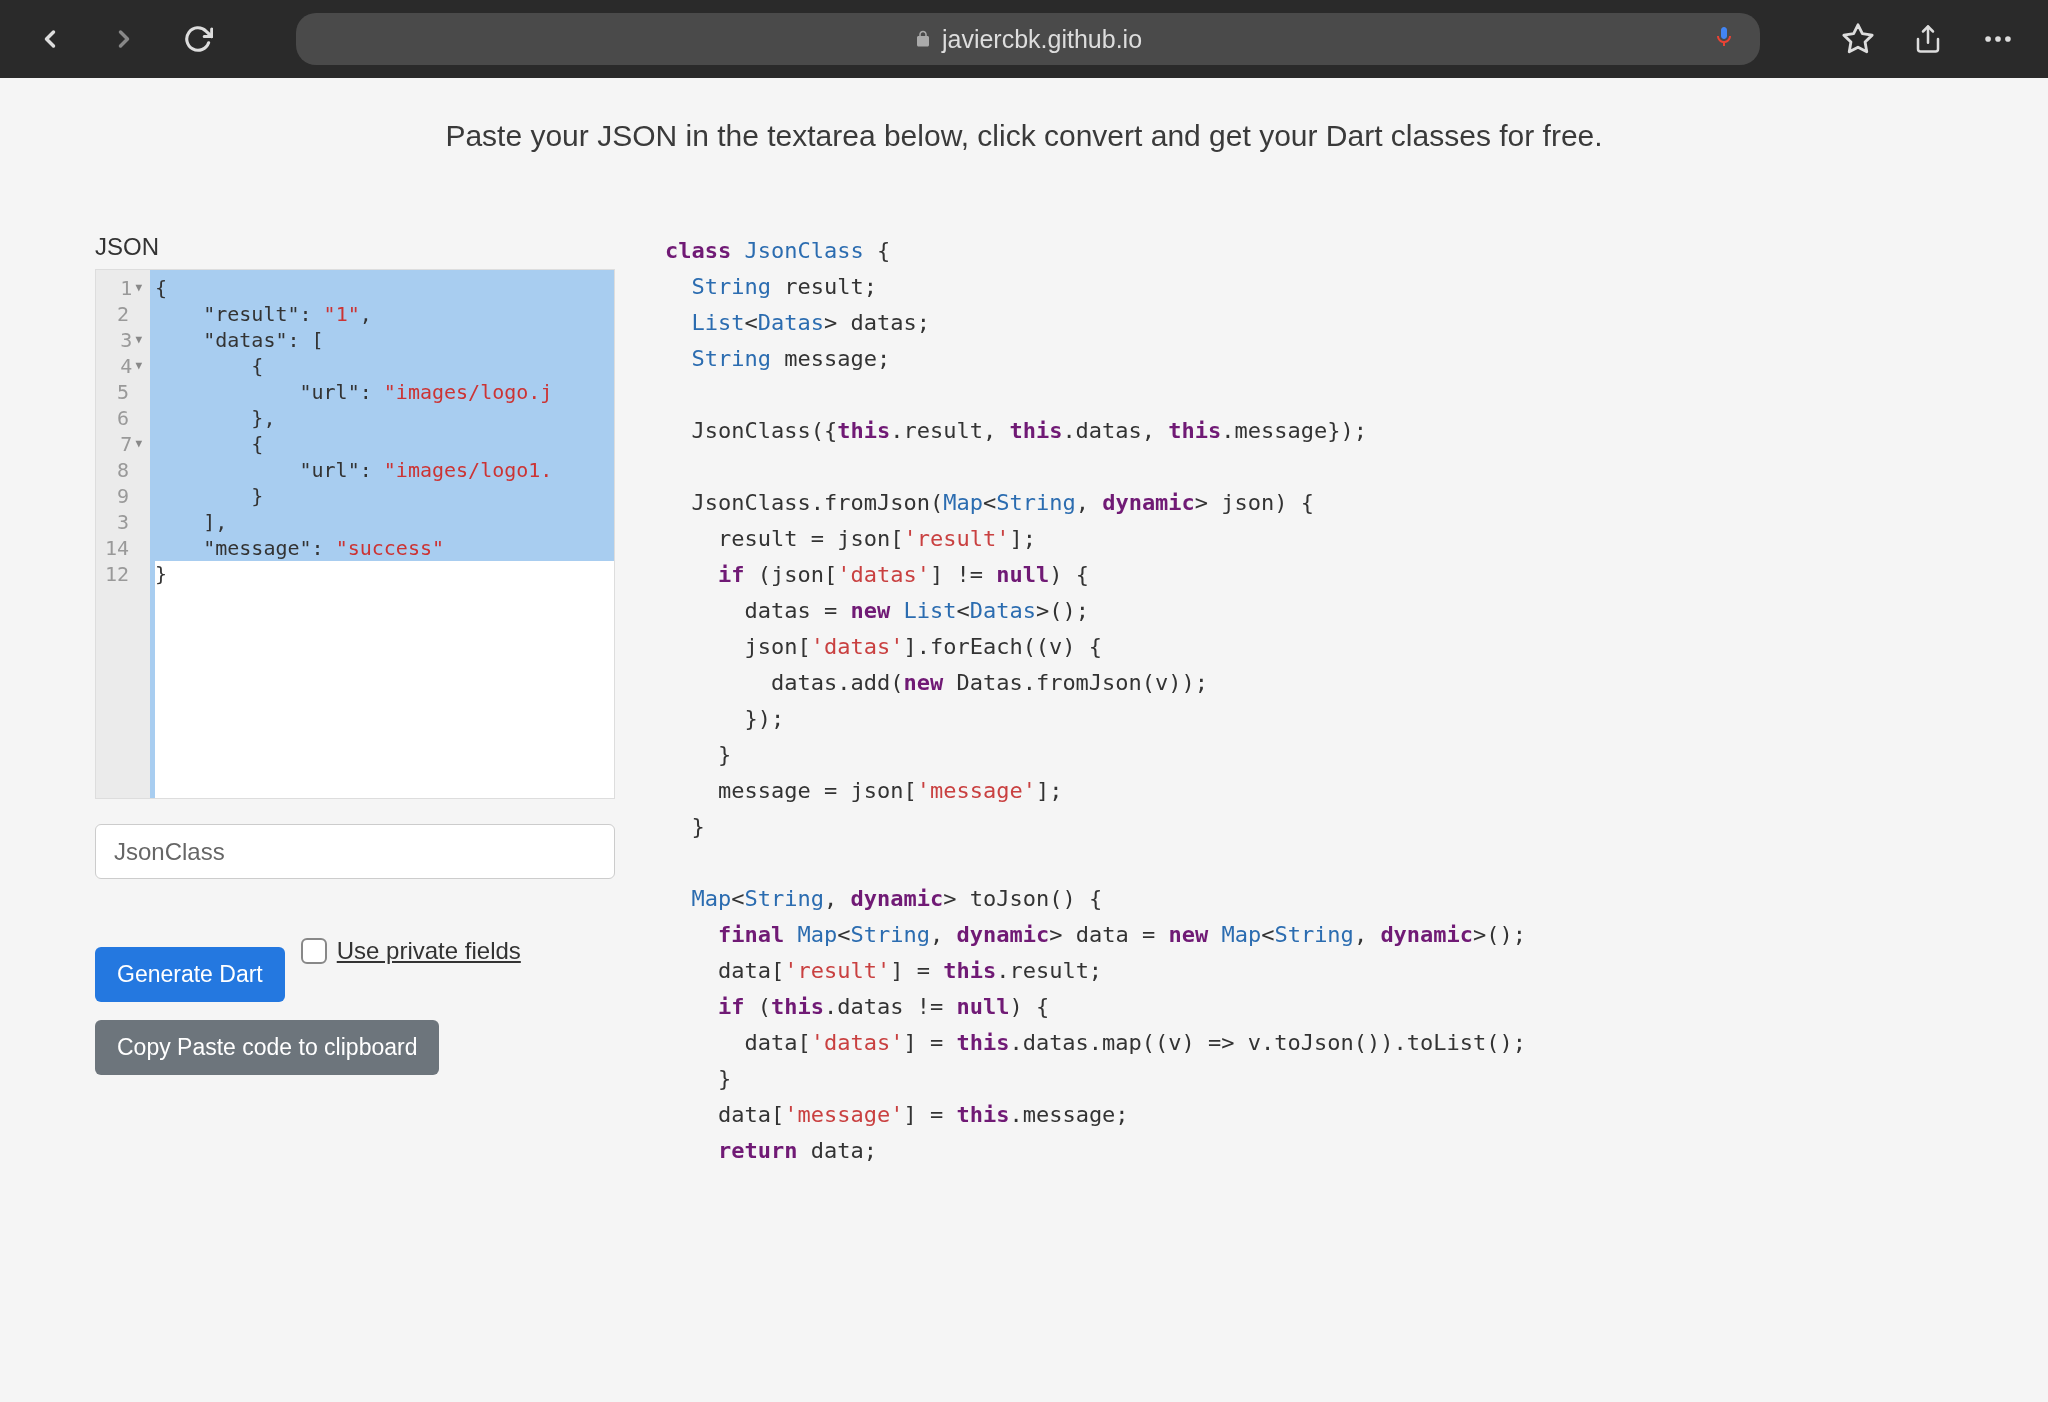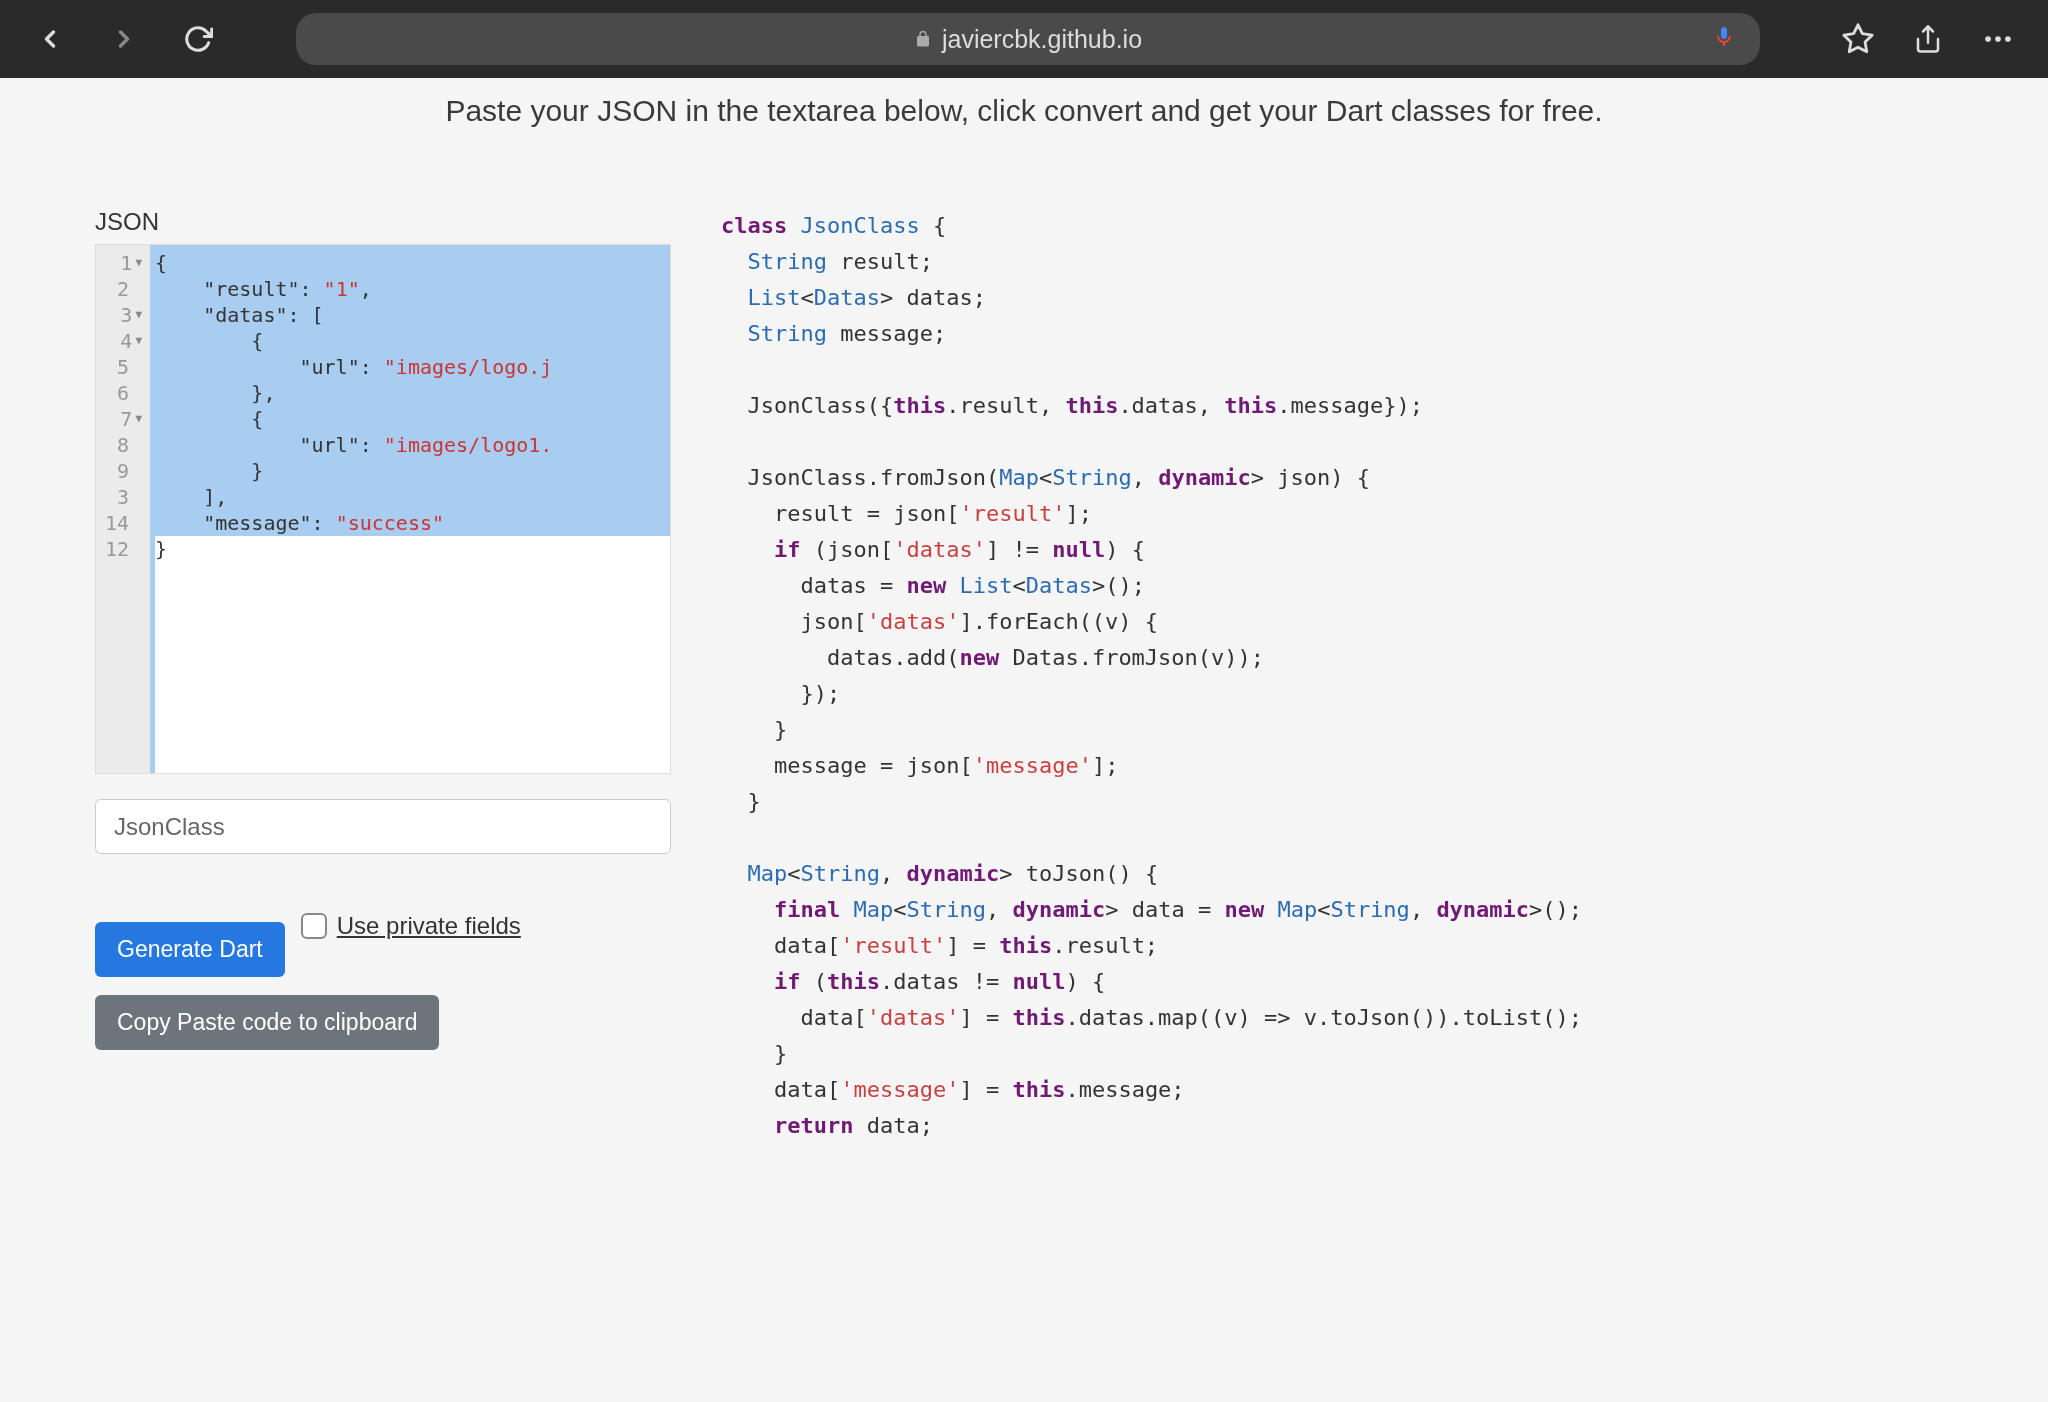--- a/index.html
+++ b/index.html
@@ -9,24 +9,24 @@
     .browser-bar { background: #2a2a2a; height: 78px; display: flex; align-items: center; padding: 0 32px; gap: 20px; }
     .nav-icons { display: flex; align-items: center; gap: 38px; }
     .nav-icon { width: 36px; height: 36px; display: flex; align-items: center; justify-content: center; cursor: pointer; }
     .address-bar { flex: 1; background: #4a4a4a; border-radius: 20px; height: 52px; display: flex; align-items: center; justify-content: center; gap: 10px; margin: 0 60px; position: relative; }
     .lock-icon { width: 18px; height: 18px; fill: #aaa; }
     .url-text { color: #ddd; font-size: 25px; }
     .mic-icon { position: absolute; right: 24px; }
     .right-icons { display: flex; align-items: center; gap: 34px; }
 
     
-    .page { padding: 16px 40px; }
+    .page { padding: 41px 40px; }
     .headline { font-size: 30px; text-align: center; color: #3a3a3a; margin-bottom: 80px; margin-top: 0px; font-weight: 400; }
     .columns { display: flex; gap: 50px; padding: 0 55px; }
-    .left-col { width: 576px; flex-shrink: 0; }
+    .left-col { width: 520px; flex-shrink: 0; }
     .right-col { flex: 1; }
 
     .section-label { font-size: 24px; color: #333; margin-bottom: 8px; }
 
     
     .code-editor { border: 1px solid #ddd; background: #fff; height: 530px; display: flex; font-family: "Menlo", "Consolas", monospace; font-size: 20px; overflow: hidden; }
     .gutter { background: #ebebeb; color: #999; text-align: right; padding: 5px 8px 5px 4px; line-height: 26px; user-select: none; flex-shrink: 0; width: 54px; }
     .gutter-line { display: flex; justify-content: flex-end; align-items: center; gap: 3px; height: 26px; }
     .fold-marker { font-size: 11px; color: #888; }
     .code-area { flex: 1; background: #a8cdf0; padding: 5px 0 5px 5px; line-height: 26px; white-space: pre; overflow: hidden; }

